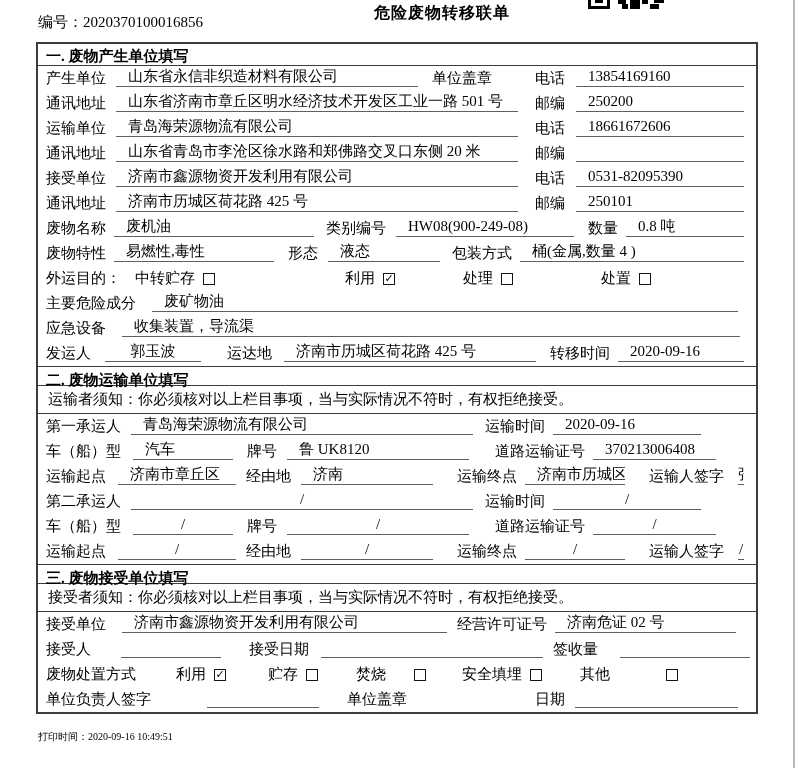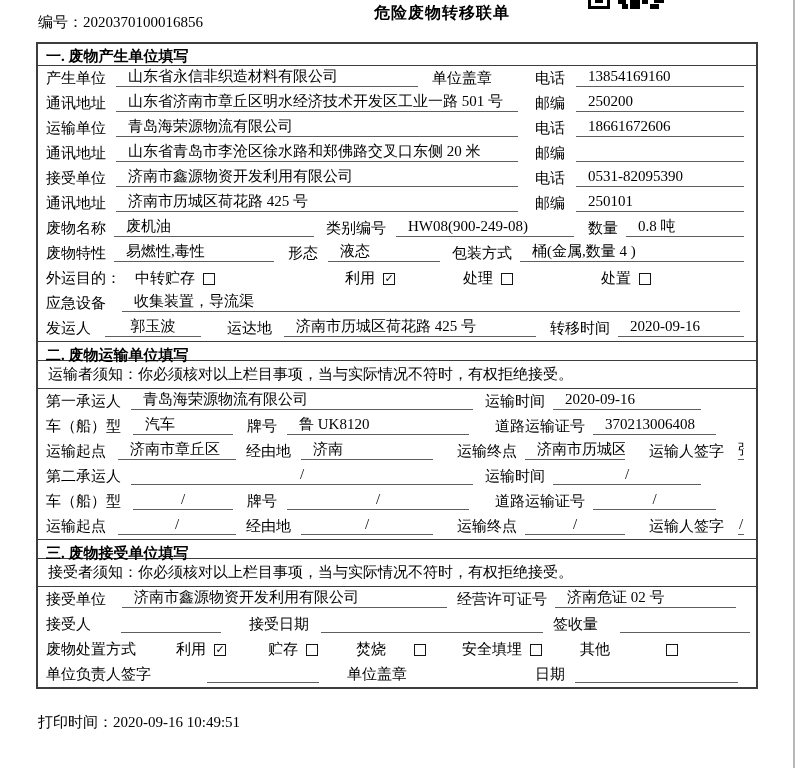--- a/index.html
+++ b/index.html
@@ -32,21 +32,21 @@
   .u.grow { flex-grow:1; flex-shrink:1; }
   .u.ctr { text-align:center; padding-left:0; padding-right:0; }
   .rcol { margin-left:auto; width:212px; display:flex; align-items:flex-end; flex-shrink:0; }
   .rcol .lbl { width:36px;text-align:center; }
   .rcol .u { margin-left:8px; }
   .opt { display:flex; align-items:flex-end; flex-shrink:0; }
   .cb { display:inline-flex; align-items:center; justify-content:center; width:12px; height:12px;
     border:1.5px solid #151515; margin-left:8px; margin-bottom:2px; font-size:11px; line-height:10px;
     flex-shrink:0; font-family:"DejaVu Sans",sans-serif; }
   .sp { flex-shrink:0; }
-  .print-line { position:absolute; left:38px; top:713px; font-size:15px; white-space:nowrap; }
+  .print-line { position:absolute; left:38px; top:730px; font-size:10px; white-space:nowrap; }
 </style>
 </head>
 <body>
 
 <div class="hdr">
   <div class="doc-no"><span>编号：</span><span>2020370100016856</span></div>
   <div class="main-title">危险废物转移联单</div>
   <svg class="qr" viewBox="0 0 76 9" aria-hidden="true">
     <g fill="#000">
       <rect x="0" y="0" width="3" height="9"></rect>
@@ -153,20 +153,24 @@
     <span class="opt" style="margin-left:68px;">
       <span class="lbl">处理</span>
       <span class="cb"></span>
     </span>
     <span class="opt" style="margin-left:88px;">
       <span class="lbl">处置</span>
       <span class="cb"></span>
     </span>
   </div>
 
+  <div class="row">
+    <span class="lbl">主要危险成分</span>
+    <span class="u grow" style="margin-left:16px;margin-right:6px;">废矿物油</span>
+  </div>
 
 
   <div class="row">
     <span class="lbl">应急设备</span>
     <span class="u grow" style="margin-left:16px;margin-right:4px;">收集装置，导流渠</span>
   </div>
 
   <div class="row">
     <span class="lbl">发运人</span>
     <span class="u ctr" style="width:96px;margin-left:14px;">郭玉波</span>

